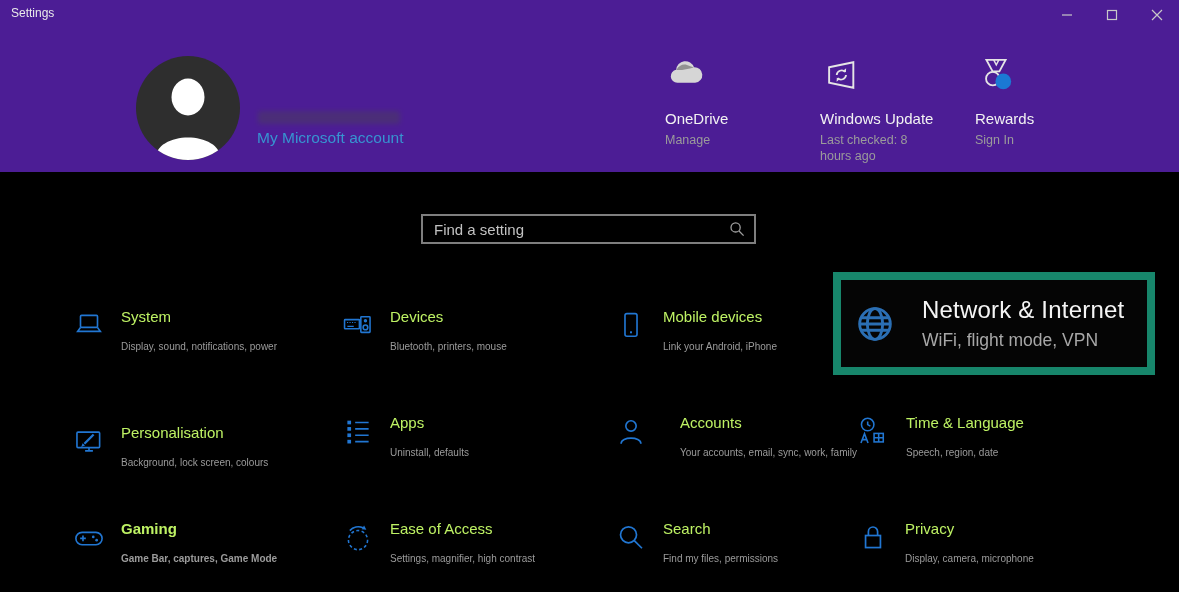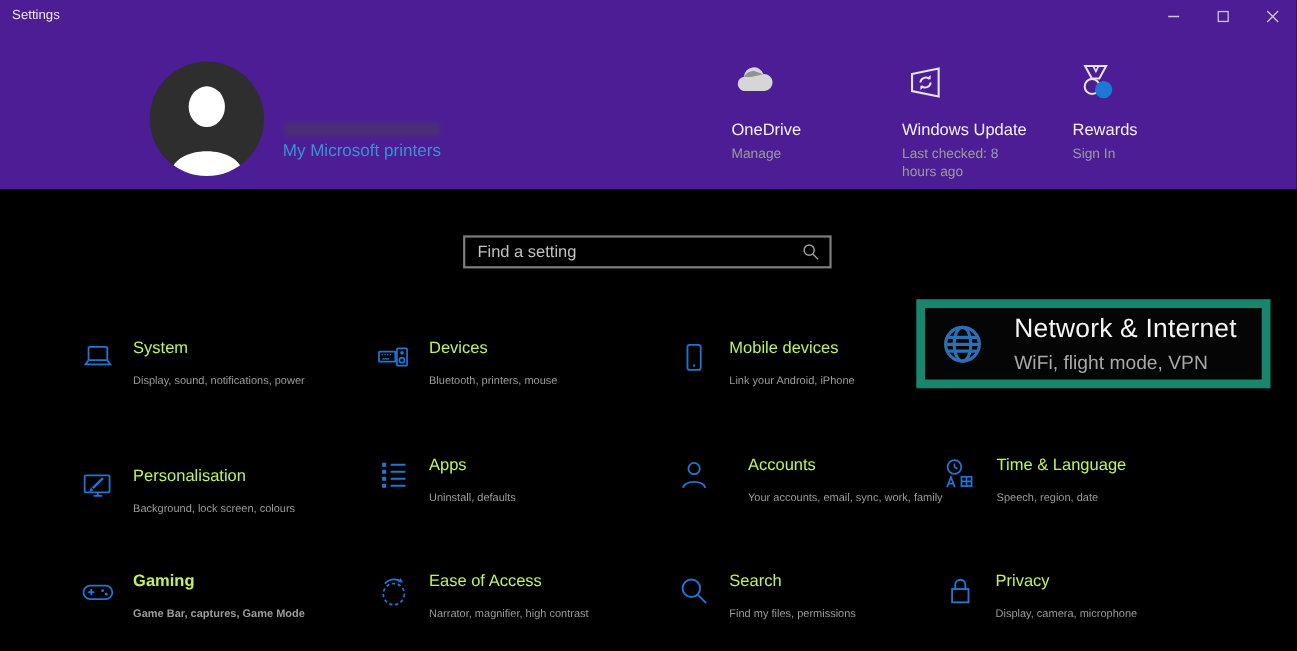--- a/index.html
+++ b/index.html
@@ -31,21 +31,21 @@
                     font-size:15px;padding:0 0 0 11px;font-family:"Liberation Sans",sans-serif;}
   .search-box input::placeholder{color:#c2c2c2;opacity:1;}
   .search-glyph{width:26px;display:flex;justify-content:center;margin-right:4px;}
   
   .tile{position:absolute;display:flex;gap:15px;cursor:pointer;}
   .tile .t-icon{width:34px;height:34px;flex:0 0 34px;margin-top:1px;}
   .t-text{max-width:182px;}
   .t-title{font-size:15px;color:#bef264;}
   .t-sub{margin-top:16px;font-size:10px;color:#9b9b9b;line-height:1.24;}
   
-  .tile-hl{position:absolute;left:833px;top:272px;width:322px;height:81px;box-sizing:border-box;
+  .tile-hl{position:absolute;left:833px;top:272px;width:322px;height:103px;box-sizing:border-box;
            border:8px solid #17866b;background:#050505;display:flex;align-items:center;cursor:pointer;}
   .tile-hl .hl-icon{width:46px;height:46px;flex:0 0 46px;margin-left:11px;}
   .hl-text{margin-left:24px;}
   .hl-title{font-size:24px;color:#f5f5f5;letter-spacing:.2px;}
   .hl-sub{margin-top:6px;font-size:17.5px;color:#a8a8a8;}
   svg{display:block;}
 </style>
 </head>
 <body>
 
@@ -86,21 +86,21 @@
             </clipPath>
           </defs>
         <circle cx="52" cy="52" r="52" fill="#2e2e2e"></circle>
         <g clip-path="url(#avclip)" fill="#ffffff">
           <ellipse cx="52" cy="41" rx="16.5" ry="18.5"></ellipse>
           <path d="M19 104 C19 74 85 74 85 104 Z"></path>
         </g>
       </svg>
     </div>
     <div class="name-blur"></div>
-    <div class="account-link">My Microsoft printers</div>
+    <div class="account-link">My Microsoft account</div>
 
     <div class="quick q-onedrive">
       <div class="q-icon">
         <svg width="42" height="42" viewBox="0 0 46 46">
           <path d="M33 31.5 H13.5 a7.2 7.2 0 0 1 -1.2 -14.3 10 10 0 0 1 19.4 -2.7 A7 7 0 0 1 33 31.5 z" fill="#d6d6d6"></path>
           <path d="M12.5 17.5 C15 12.5 20 10.5 24 12 L31.6 14.7 C25 16.5 18 18 12.5 17.5 z" fill="#929292"></path>
         </svg>
       </div>
       <div class="q-title">OneDrive</div>
       <div class="q-sub">Manage</div>
@@ -278,21 +278,21 @@
   <div class="tile" style="left:341px;top:520px;">
     <span class="t-icon">
       <svg viewBox="0 0 48 48" width="34" height="34" fill="none" stroke="#2176d2" stroke-width="2.2">
         <circle cx="24" cy="27" r="13.5" stroke-dasharray="4.2 3.4"></circle>
         <path d="M12.5 13.5 A16.5 16.5 0 0 1 31 9.5" stroke-width="2.5"></path>
         <path d="M35.8 12.2 l-6.6 -0.6 3.4 -5.2 z" fill="#2176d2" stroke="none"></path>
       </svg>
     </span>
     <div class="t-text">
       <div class="t-title">Ease of Access</div>
-      <div class="t-sub">Narrator, magnifier, high contrast</div>
+      <div class="t-sub">Settings, magnifier, high contrast</div>
     </div>
   </div>
 
   <div class="tile" style="left:614px;top:520px;">
     <span class="t-icon">
       <svg viewBox="0 0 48 48" width="34" height="34" fill="none" stroke="#2176d2" stroke-width="2.4">
         <circle cx="20.5" cy="19.5" r="11.3"></circle>
         <path d="M28.6 27.6 L39.5 38.5"></path>
       </svg>
     </span>

